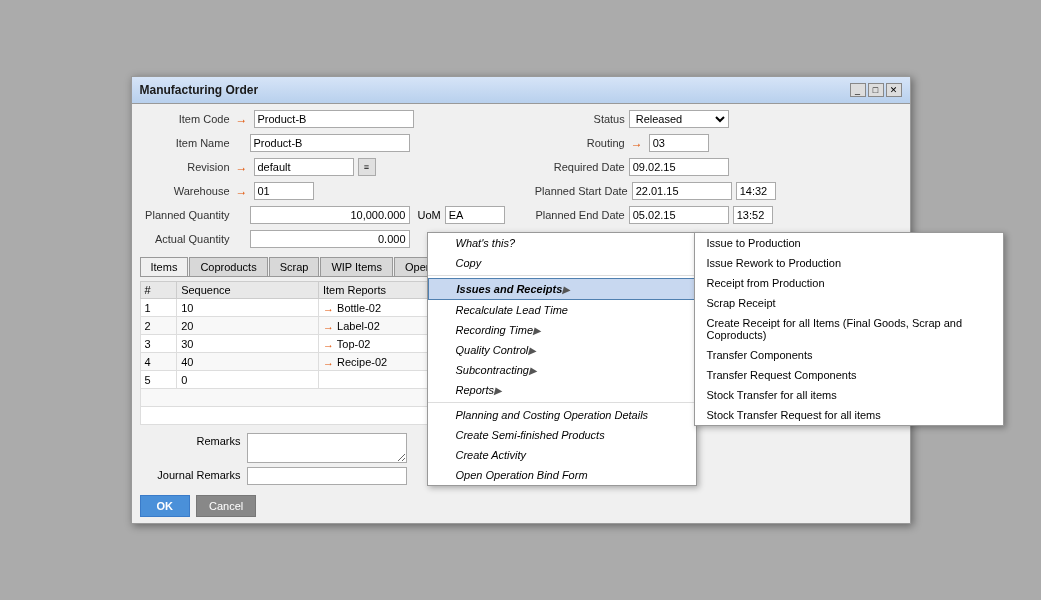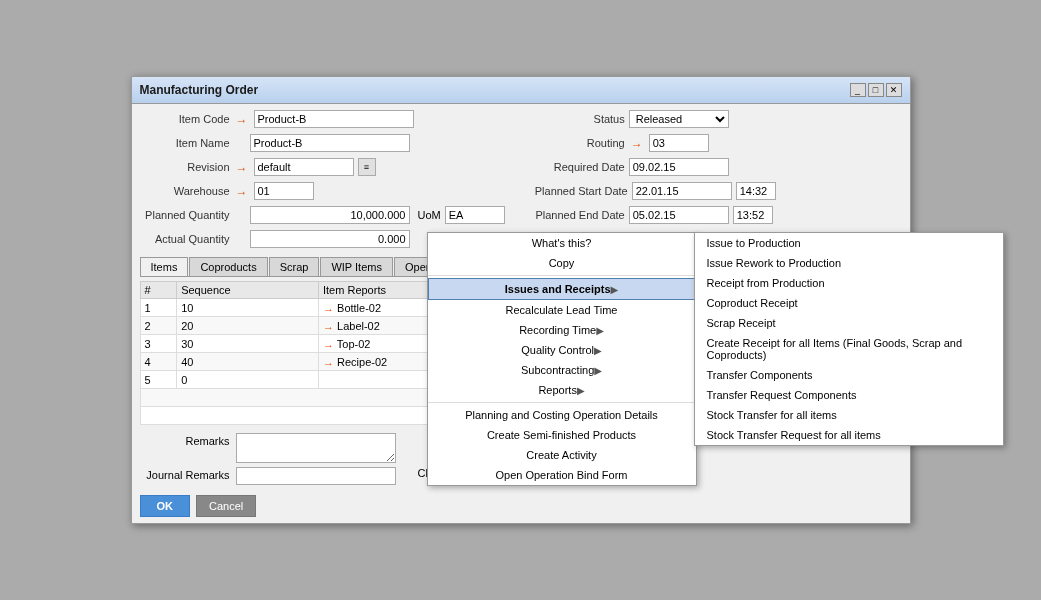--- a/index.html
+++ b/index.html
@@ -32,30 +32,30 @@
     
     .table-area { padding: 4px 8px; }
     .data-table { width: 100%; border-collapse: collapse; background: white; }
     .data-table th { background: #e8e8e8; border: 1px solid #ccc; padding: 2px 4px; text-align: left; font-weight: normal; }
     .data-table td { border: 1px solid #ddd; padding: 2px 4px; height: 18px; }
     .data-table tr:nth-child(even) { background: #f8f8f8; }
     .row-arrow { color: #e05000; }
     
     .remarks-area { padding: 4px 8px; display: flex; flex-direction: column; gap: 4px; }
     .remarks-row { display: flex; align-items: flex-start; gap: 6px; }
-    .remarks-label { min-width: 90px; text-align: right; padding-top: 2px; }
+    .remarks-label { min-width: 90px; text-align: right; padding-top: 2px; margin-left: 11px; }
     .remarks-input { border: 1px solid #aaa; background: white; width: 160px; height: 30px; }
     
     .footer-area { padding: 6px 8px; display: flex; gap: 6px; align-items: center; }
     .btn-ok { background: #4a90d9; color: white; border: 1px solid #3a7bc8; padding: 4px 16px; cursor: pointer; font-weight: bold; }
     .btn-cancel { background: #888; color: white; border: 1px solid #777; padding: 4px 12px; cursor: pointer; }
     
     
     .context-menu { position: absolute; top: 155px; left: 295px; background: white; border: 1px solid #999; box-shadow: 2px 2px 6px rgba(0,0,0,0.3); z-index: 100; width: 270px; }
-    .ctx-item { padding: 4px 17px; cursor: pointer; display: flex; justify-content: center; align-items: center; }
+    .ctx-item { padding: 4px 28px; cursor: pointer; display: flex; justify-content: flex-start; align-items: center; font-style: italic; }
     .ctx-item.highlighted { background: #c8d8f0; border: 1px solid #5080b0; }
     .ctx-separator { border-top: 1px solid #ddd; margin: 2px 0; }
     .ctx-arrow { font-size: 10px; color: #555; }
     
     
     .submenu { position: absolute; top: 155px; left: 562px; background: white; border: 1px solid #999; box-shadow: 2px 2px 6px rgba(0,0,0,0.3); z-index: 101; width: 310px; }
     .sub-item { padding: 4px 12px; cursor: pointer; }
   </style>
 </head>
 <body>
@@ -275,23 +275,20 @@
     <div class="sub-item">
       <span>Issue to Production</span>
     </div>
     <div class="sub-item">
       <span>Issue Rework to Production</span>
     </div>
     <div class="sub-item">
       <span>Receipt from Production</span>
     </div>
     <div class="sub-item">
-      <span>Coproduct Receipt</span>
-    </div>
-    <div class="sub-item">
       <span>Scrap Receipt</span>
     </div>
     <div class="sub-item">
       <span>Create Receipt for all Items (Final Goods, Scrap and Coproducts)</span>
     </div>
     <div class="sub-item">
       <span>Transfer Components</span>
     </div>
     <div class="sub-item">
       <span>Transfer Request Components</span>

